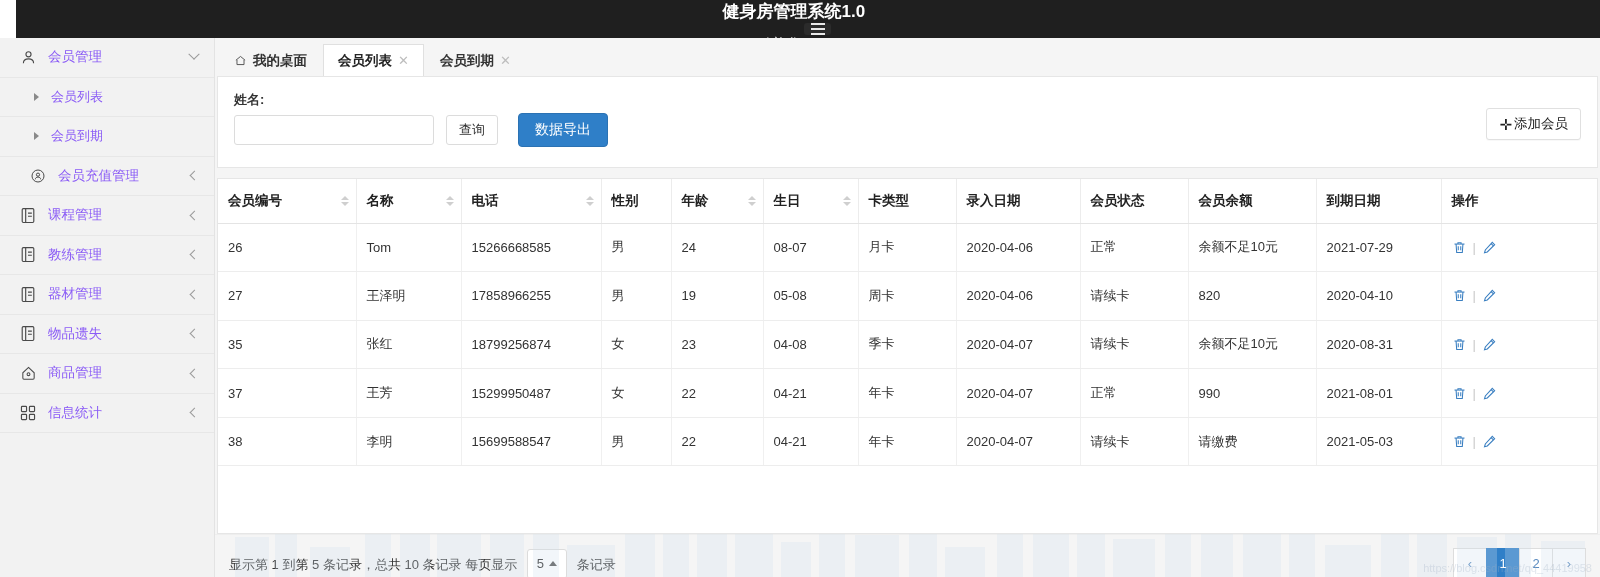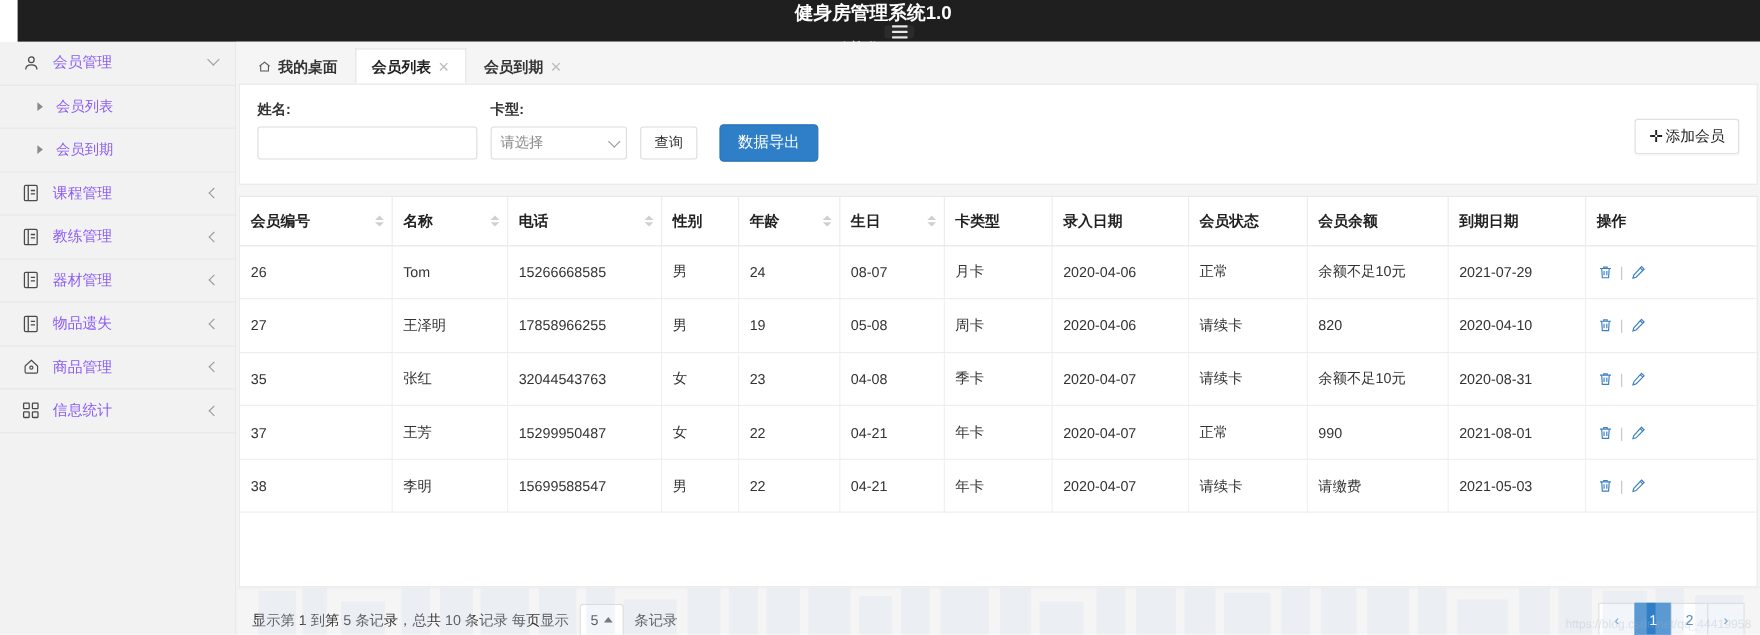--- a/index.html
+++ b/index.html
@@ -245,20 +245,31 @@
     <div class="menu-item sub">
       <span class="chev-sm"></span>
       <span class="mi-label">会员列表</span>
     </div>
 
     <div class="menu-item sub">
       <span class="chev-sm"></span>
       <span class="mi-label">会员到期</span>
     </div>
 
+    <div class="menu-item" style="padding-left:28px">
+      <span class="mi-icon">
+        <svg width="16" height="16" viewBox="0 0 24 24" fill="none" stroke="#4a4a4a" stroke-width="1.5">
+          <circle cx="12" cy="12" r="9"></circle>
+            <circle cx="12" cy="10" r="2.4"></circle>
+            <path d="M8 17c0-2.2 1.8-3.4 4-3.4s4 1.2 4 3.4"></path>
+        </svg>
+      </span>
+      <span class="mi-label">会员充值管理</span>
+      <span class="chev-left"></span>
+    </div>
 
     <div class="menu-item">
       <span class="mi-icon">
         <svg width="16" height="17" viewBox="0 0 20 22" fill="none" stroke="#4a4a4a" stroke-width="1.5">
           <rect x="2.5" y="2" width="15" height="18" rx="1.5"></rect>
             <path d="M7 2v18"></path>
           <path d="M10 8h5M10 12h5"></path>
         </svg>
       </span>
       <span class="mi-label">课程管理</span>
@@ -397,27 +408,20 @@
         <span class="tab-close">✕</span>
       </div>
     </div>
 
     <div class="card search-card">
       <div class="row-inline">
         <div class="field">
           <label class="field-label">姓名:</label>
           <input class="txt-input" type="text" value="" style="">
         </div>
-        <div class="field">
-          <label class="field-label">卡型:</label>
-          <div class="sel">
-            <span>请选择</span>
-            <span class="arrow"></span>
-          </div>
-        </div>
         <button class="btn-plain">查询</button>
         <button class="btn-blue" style="margin-left:8px;margin-bottom:-2px;">数据导出</button>
       </div>
 
       <button class="btn-add">
         <span style="font-weight:700;font-size:15px;line-height:1;">✛</span>
         <span>添加会员</span>
       </button>
     </div>
 
@@ -558,21 +562,21 @@
                       <path d="M16.5 3.8 20.2 7.5 8.5 19.2 4 20.5l1.3-4.5z"></path>
                       <path d="M14.6 5.7 18.3 9.4"></path>
                     </svg>
                   </span>
                 </div>
               </td>
             </tr>
             <tr>
               <td>35</td>
               <td>张红</td>
-              <td>32044543763</td>
+              <td>18799256874</td>
               <td>女</td>
               <td>23</td>
               <td>04-08</td>
               <td>季卡</td>
               <td>2020-04-07</td>
               <td class="red">请续卡</td>
               <td class="red">余额不足10元</td>
               <td>2020-08-31</td>
               <td>
                 <div class="ops">

